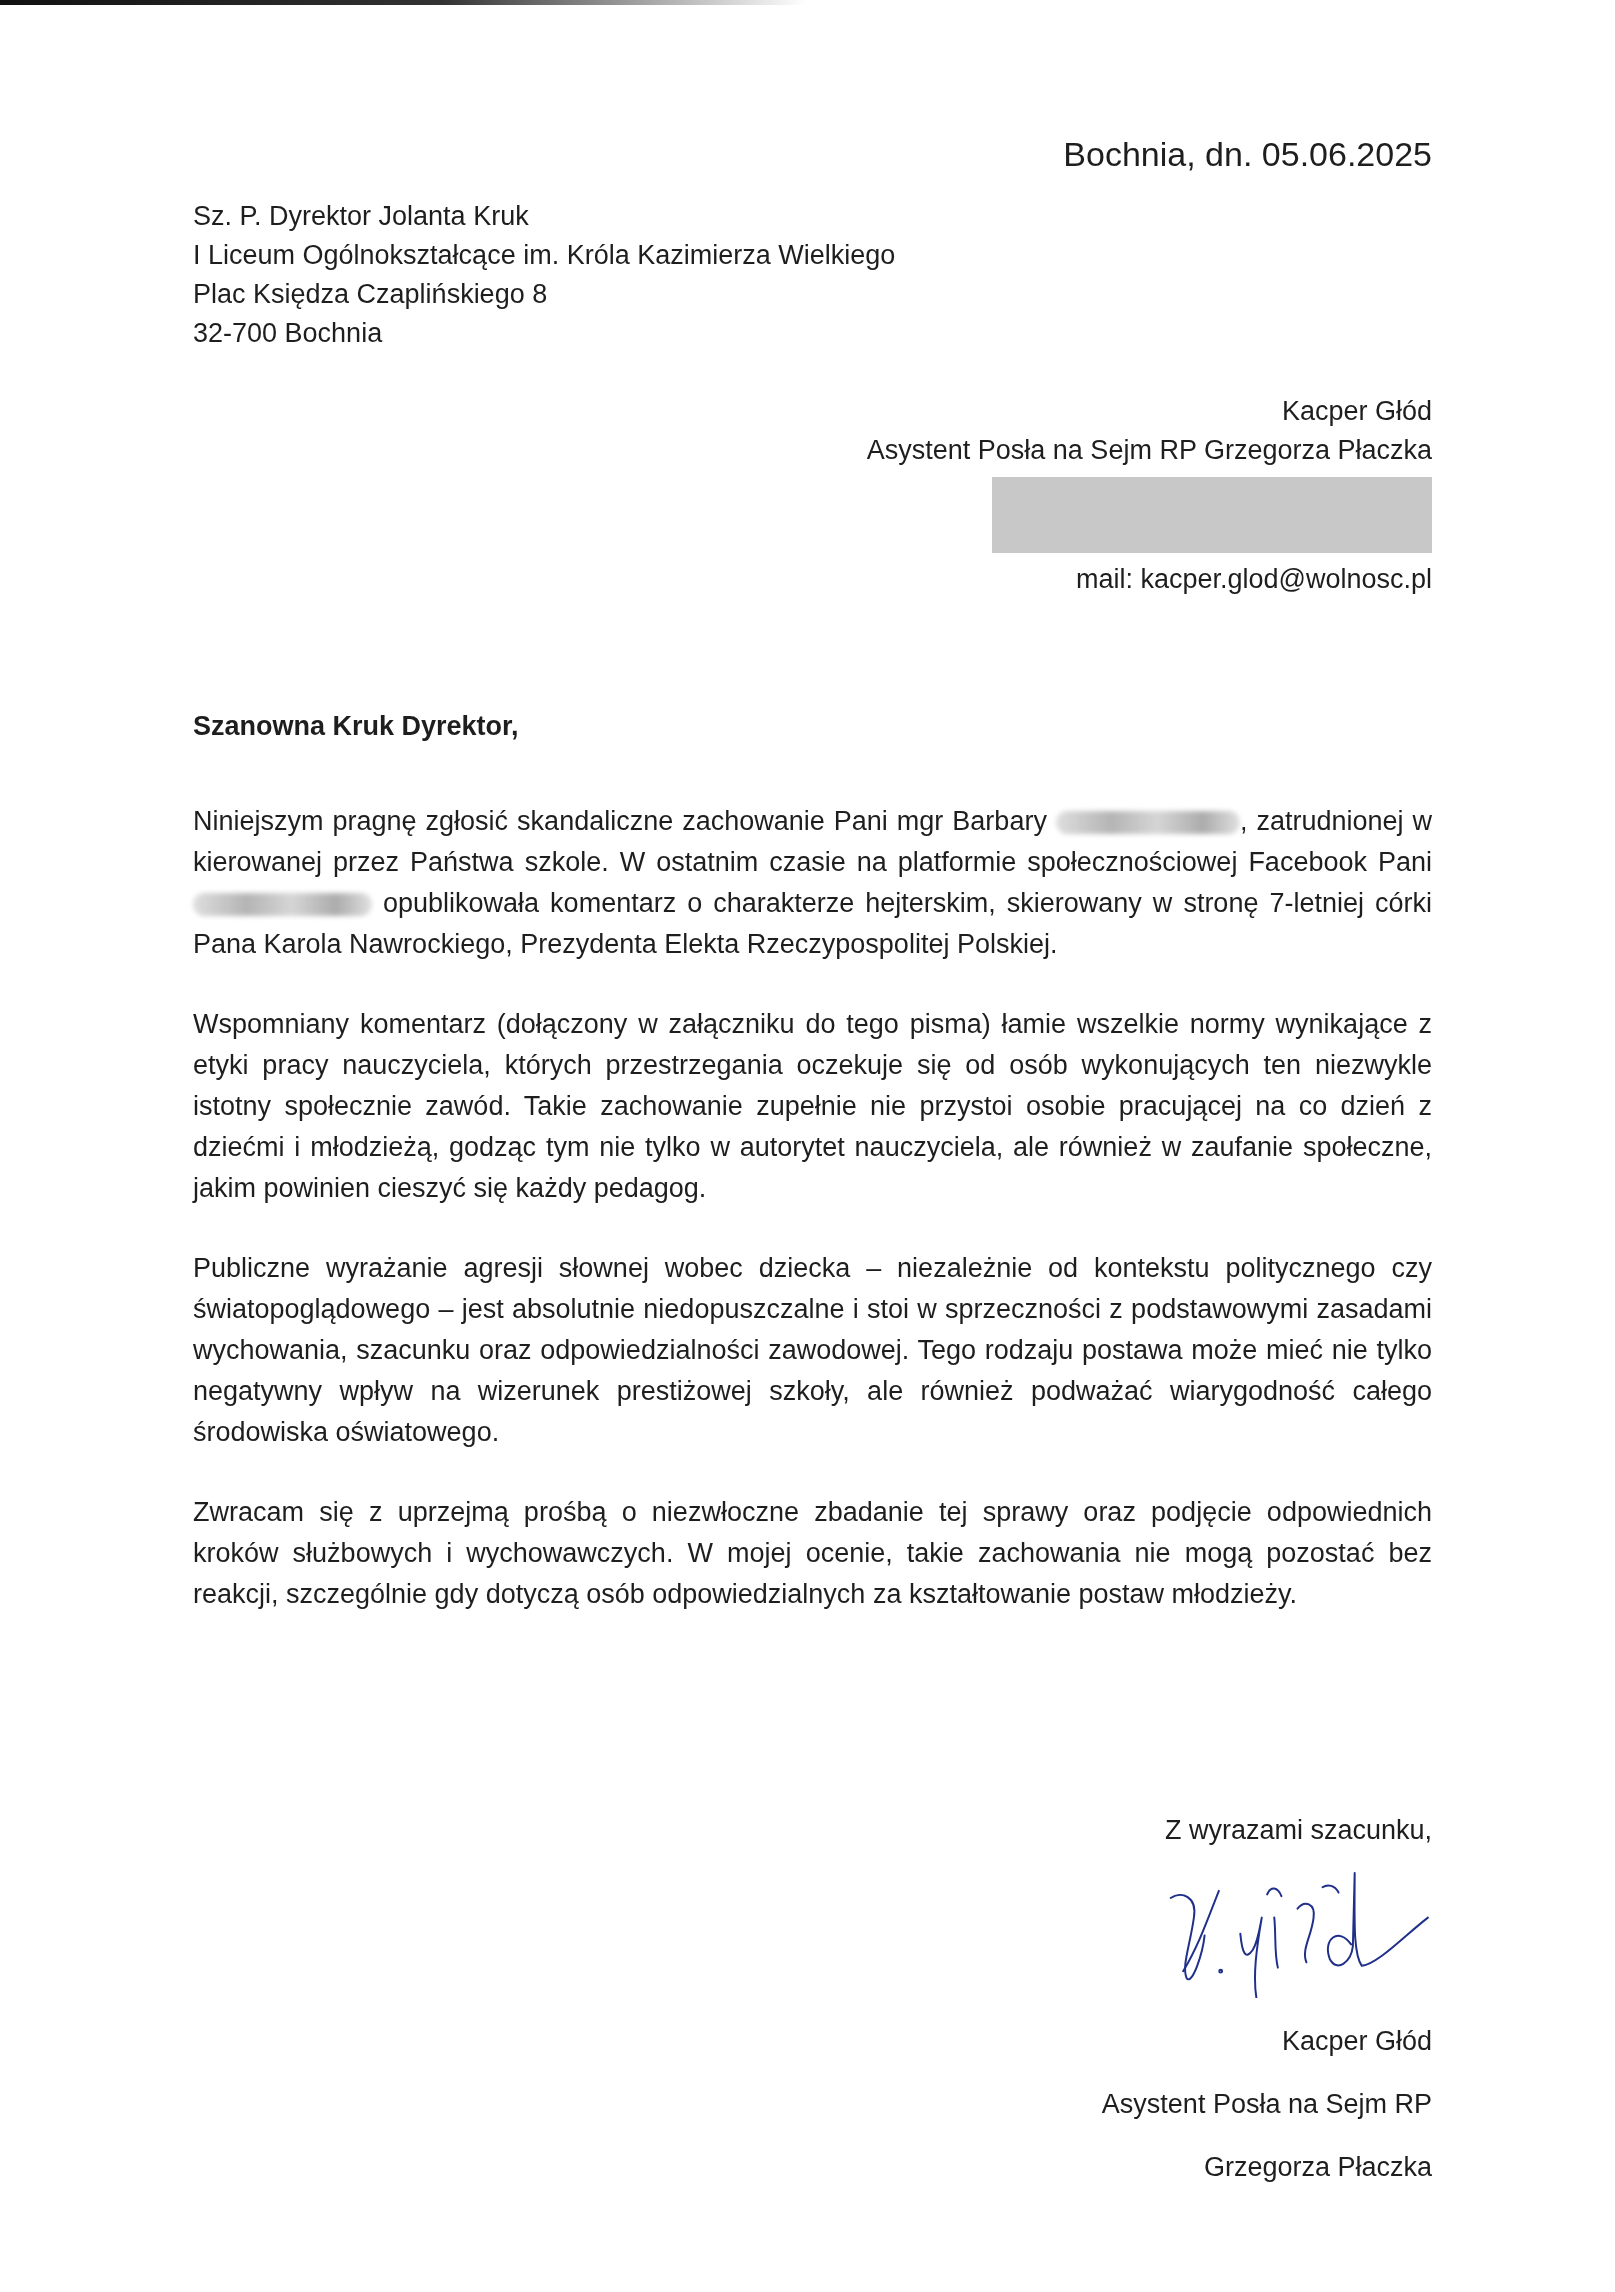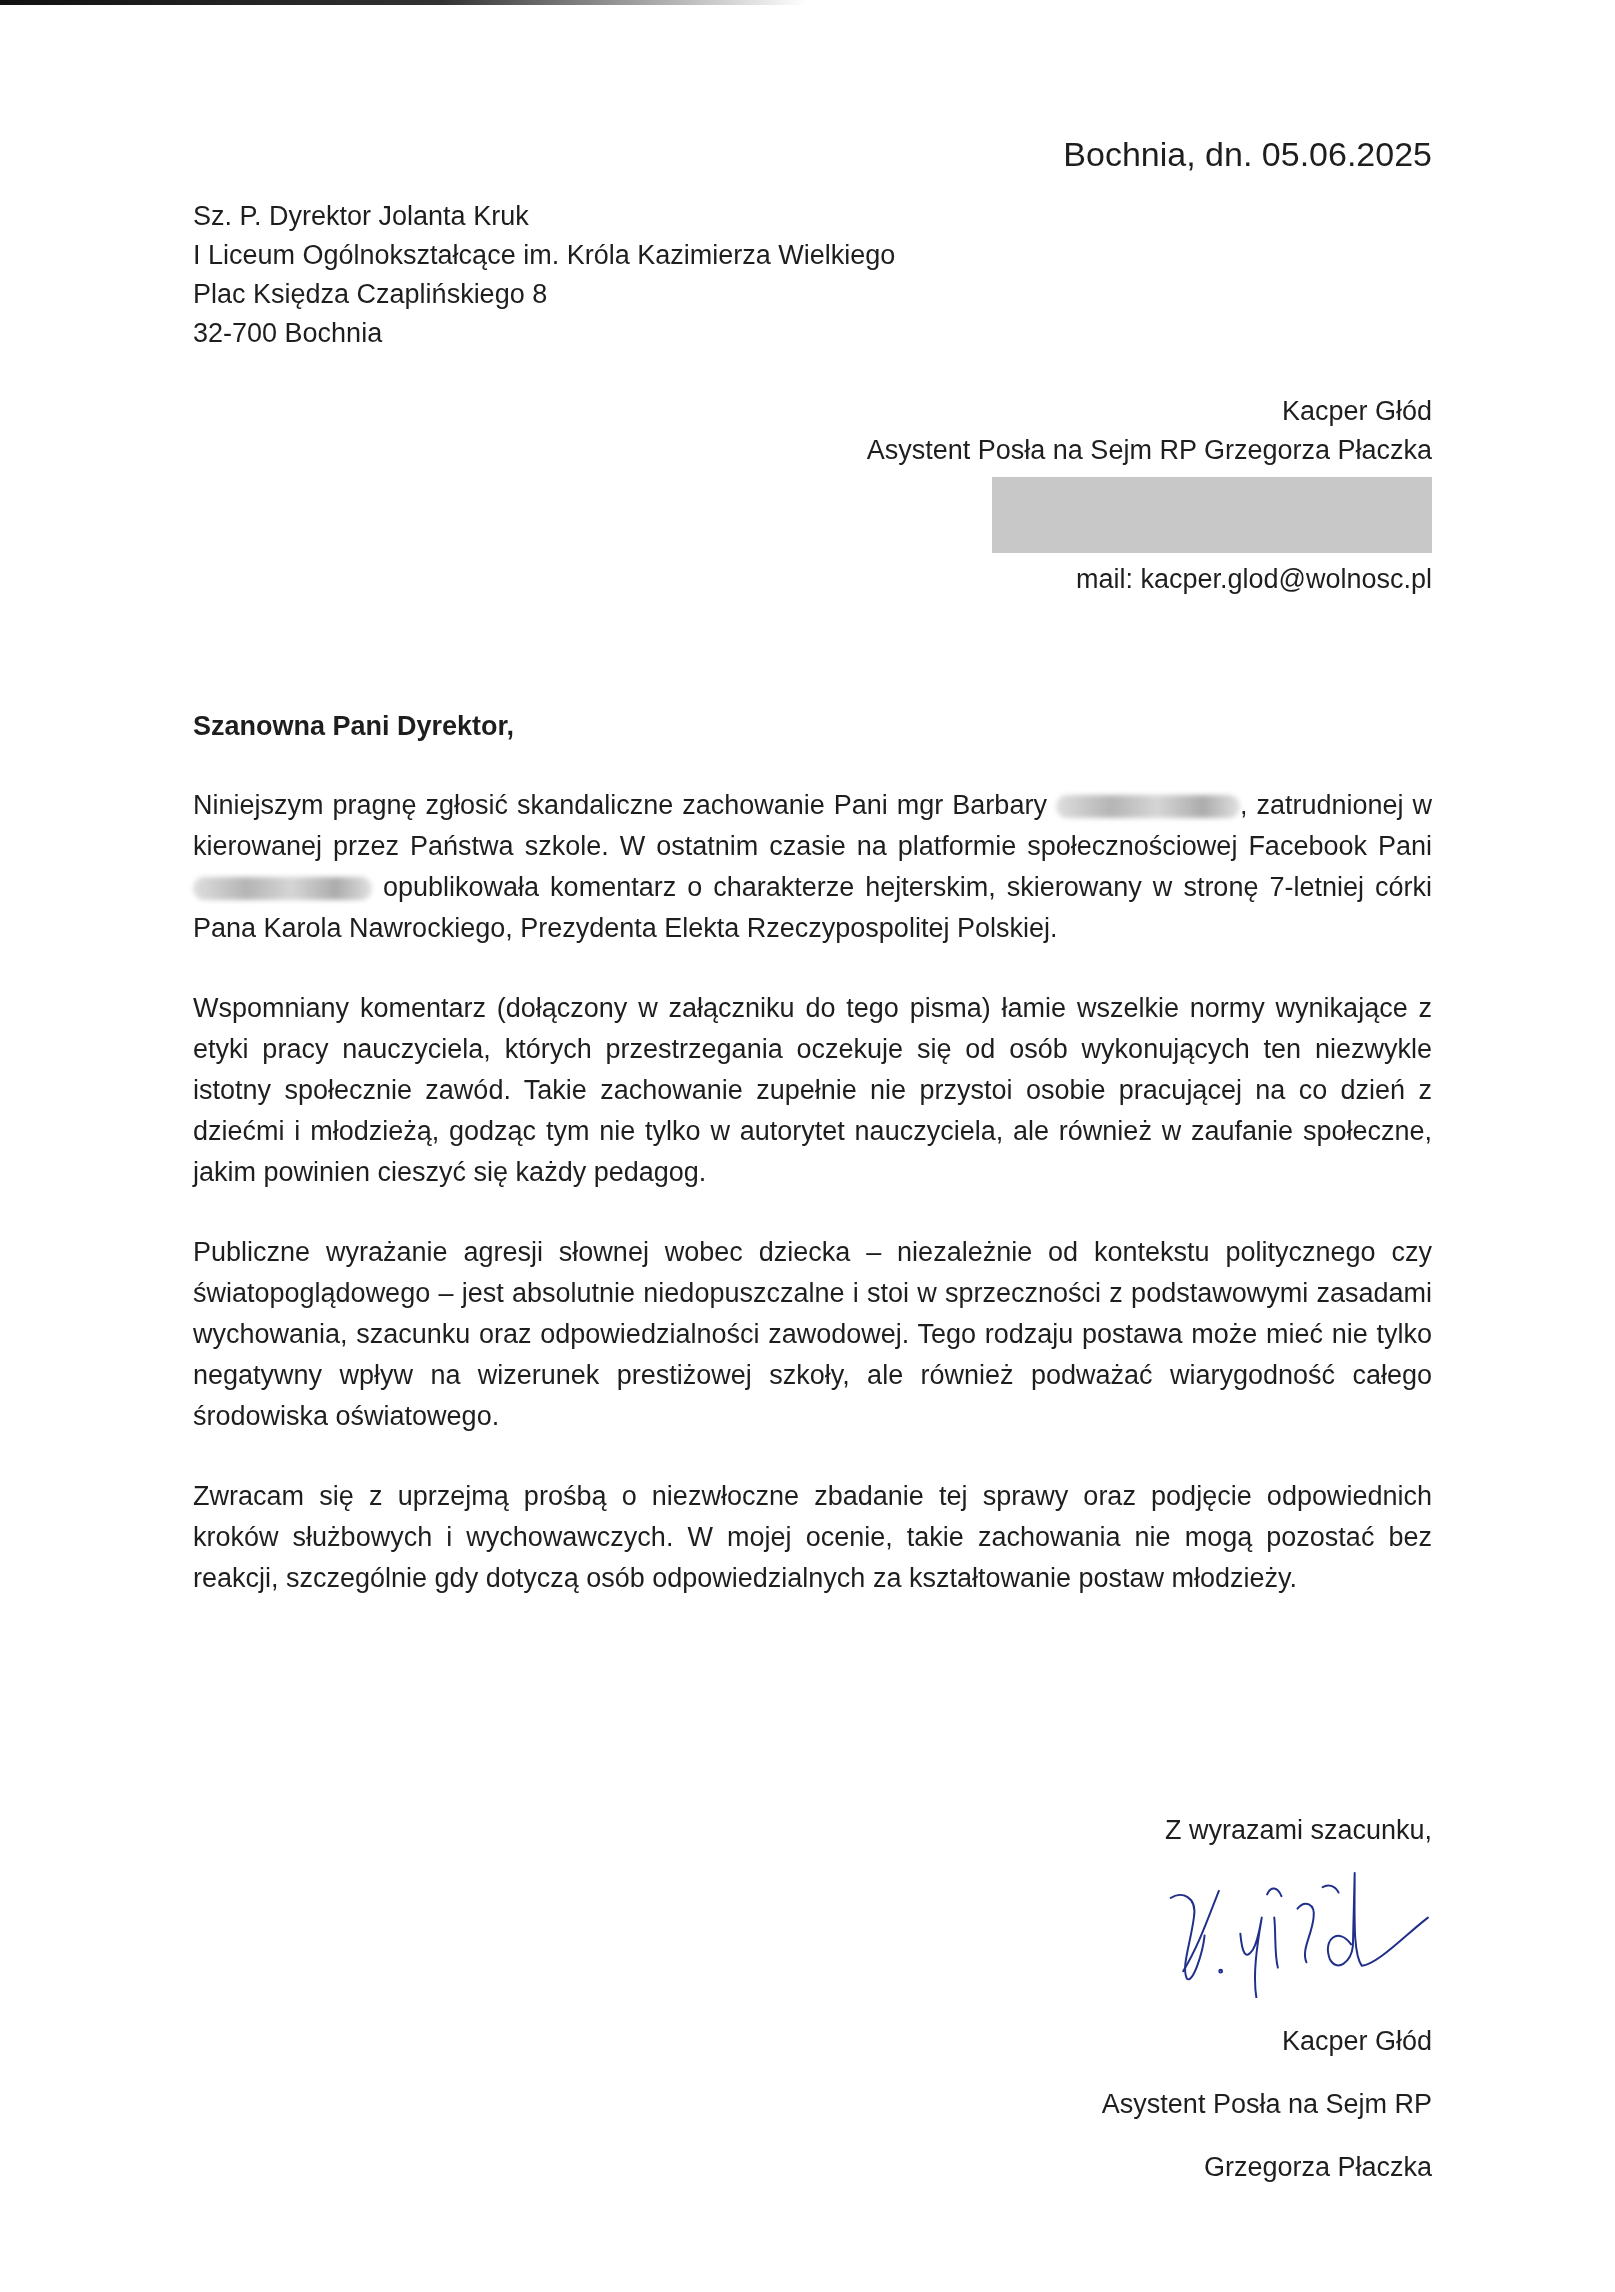--- a/index.html
+++ b/index.html
@@ -75,21 +75,21 @@
     }
     .body-text {
       position: absolute;
       left: 0;
       top: 785px;
       width: 1239px;
       font-size: 27px;
       line-height: 41px;
     }
     .body-text p {
-      margin: 0 0 39px 0;
+      margin: 16px 0 39px 0;
       text-align: justify;
     }
     .redact-blur {
       display: inline-block;
       height: 23px;
       vertical-align: -3.6px;
       border-radius: 11.6px;
       background: linear-gradient(90deg, #d9d9d9, #a8a8a8 30%, #cfcfcf 55%, #9e9e9e 80%, #dcdcdc);
       filter: blur(2.7px);
       opacity: 0.85;
@@ -131,21 +131,21 @@
     <div>32-700 Bochnia</div>
   </div>
 
   <div class="sender">
     <div>Kacper Głód</div>
     <div>Asystent Posła na Sejm RP Grzegorza Płaczka</div>
     <span class="redacted-block"></span>
     <div>mail: kacper.glod@wolnosc.pl</div>
   </div>
 
-  <div class="salutation">Szanowna Pani Dyrektor,</div>
+  <div class="salutation">Szanowna Kruk Dyrektor,</div>
 
   <div class="body-text">
     <p><span>Niniejszym pragnę zgłosić skandaliczne zachowanie Pani mgr Barbary </span><span class="redact-blur" style="width:184px"></span><span>, zatrudnionej w kierowanej przez Państwa szkole. W ostatnim czasie na platformie społecznościowej Facebook Pani </span><span class="redact-blur" style="width:179px"></span><span> opublikowała komentarz o charakterze hejterskim, skierowany w stronę 7-letniej córki Pana Karola Nawrockiego, Prezydenta Elekta Rzeczypospolitej Polskiej.</span></p>
     <p>Wspomniany komentarz (dołączony w załączniku do tego pisma) łamie wszelkie normy wynikające z etyki pracy nauczyciela, których przestrzegania oczekuje się od osób wykonujących ten niezwykle istotny społecznie zawód. Takie zachowanie zupełnie nie przystoi osobie pracującej na co dzień z dziećmi i młodzieżą, godząc tym nie tylko w autorytet nauczyciela, ale również w zaufanie społeczne, jakim powinien cieszyć się każdy pedagog.</p>
     <p>Publiczne wyrażanie agresji słownej wobec dziecka – niezależnie od kontekstu politycznego czy światopoglądowego – jest absolutnie niedopuszczalne i stoi w sprzeczności z podstawowymi zasadami wychowania, szacunku oraz odpowiedzialności zawodowej. Tego rodzaju postawa może mieć nie tylko negatywny wpływ na wizerunek prestiżowej szkoły, ale również podważać wiarygodność całego środowiska oświatowego.</p>
     <p>Zwracam się z uprzejmą prośbą o niezwłoczne zbadanie tej sprawy oraz podjęcie odpowiednich kroków służbowych i wychowawczych. W mojej ocenie, takie zachowania nie mogą pozostać bez reakcji, szczególnie gdy dotyczą osób odpowiedzialnych za kształtowanie postaw młodzieży.</p>
   </div>
 
   <div class="closing">
     <div>Z wyrazami szacunku,</div>

